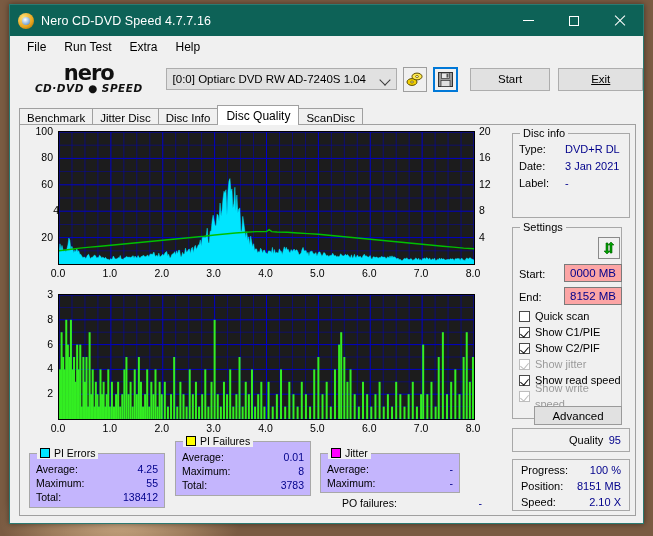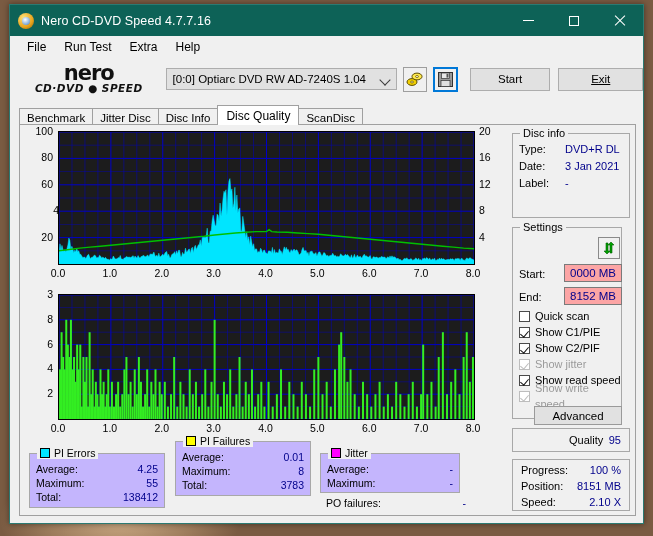--- a/index.html
+++ b/index.html
@@ -578,21 +578,21 @@
         <div class="strow">
             <span class="k">Average:</span>
             <span class="v">-</span>
           </div>
         <div class="strow">
             <span class="k">Maximum:</span>
             <span class="v">-</span>
           </div>
       </div>
     </div>
-    <div class="strow" style="position:absolute;left:300px;top:371px;width:140px;">
+    <div class="strow" style="position:absolute;left:316px;top:371px;width:140px;">
       <span class="k">PO failures:</span>
       <span class="v">-</span>
     </div>
 
     <div class="group" style="left:492px;top:8px;width:118px;height:85px;">
       <span class="grouplabel">Disc info</span>
       <div style="margin-top:7px;">
         <div class="diskrow">
             <span class="k">Type:</span>
             <span class="v">DVD+R DL</span>

